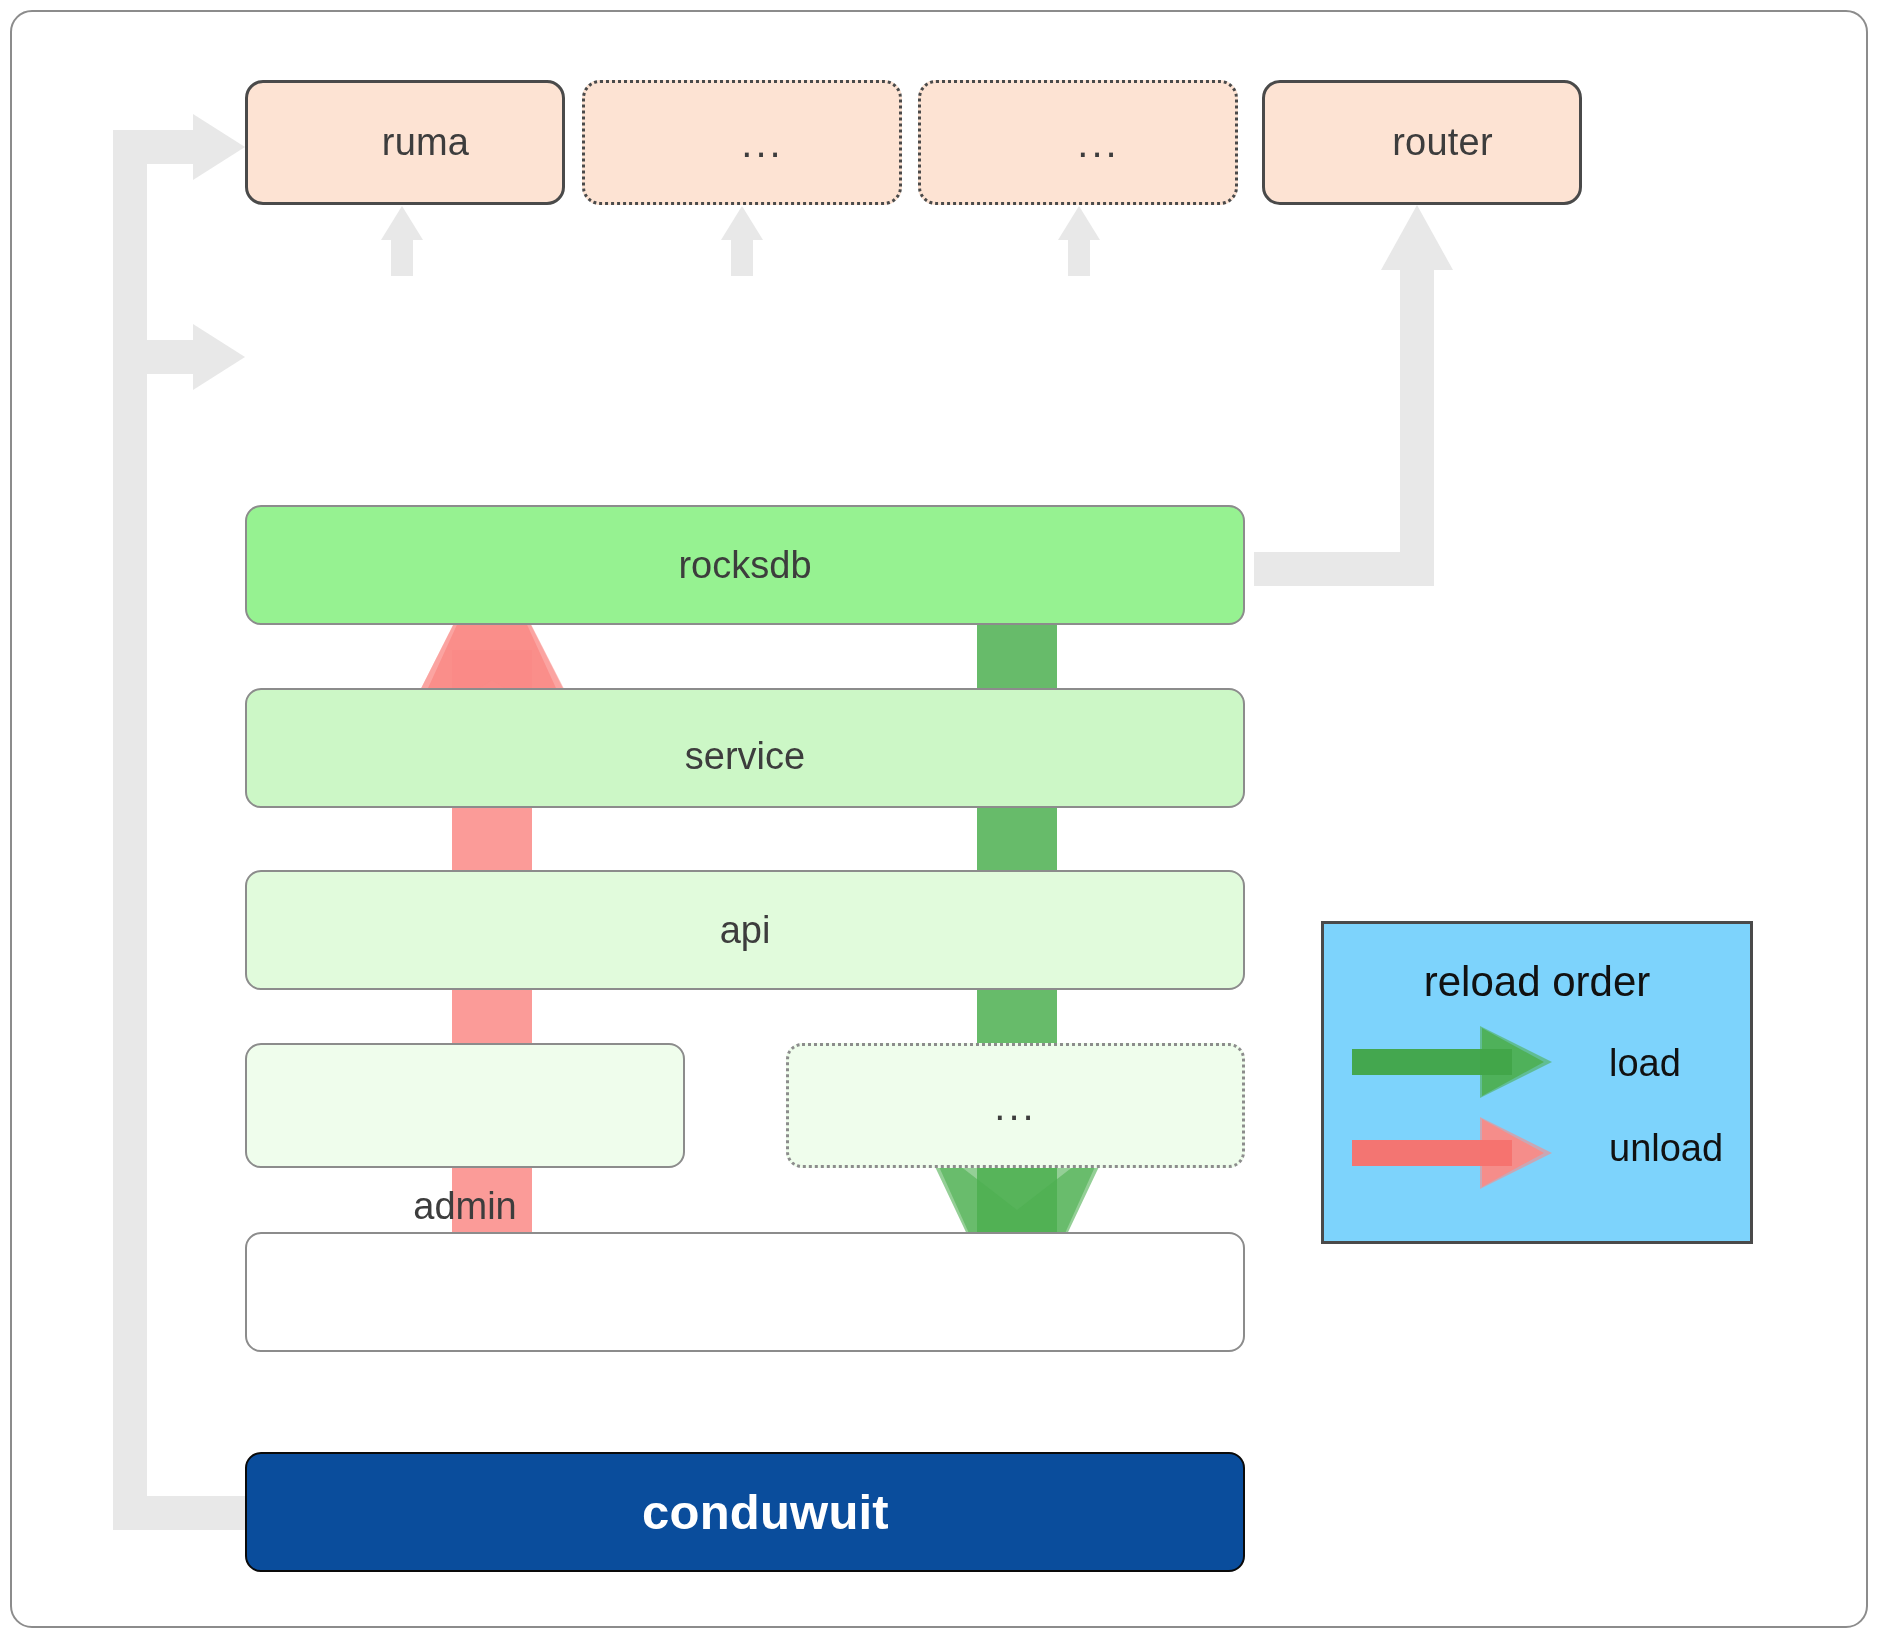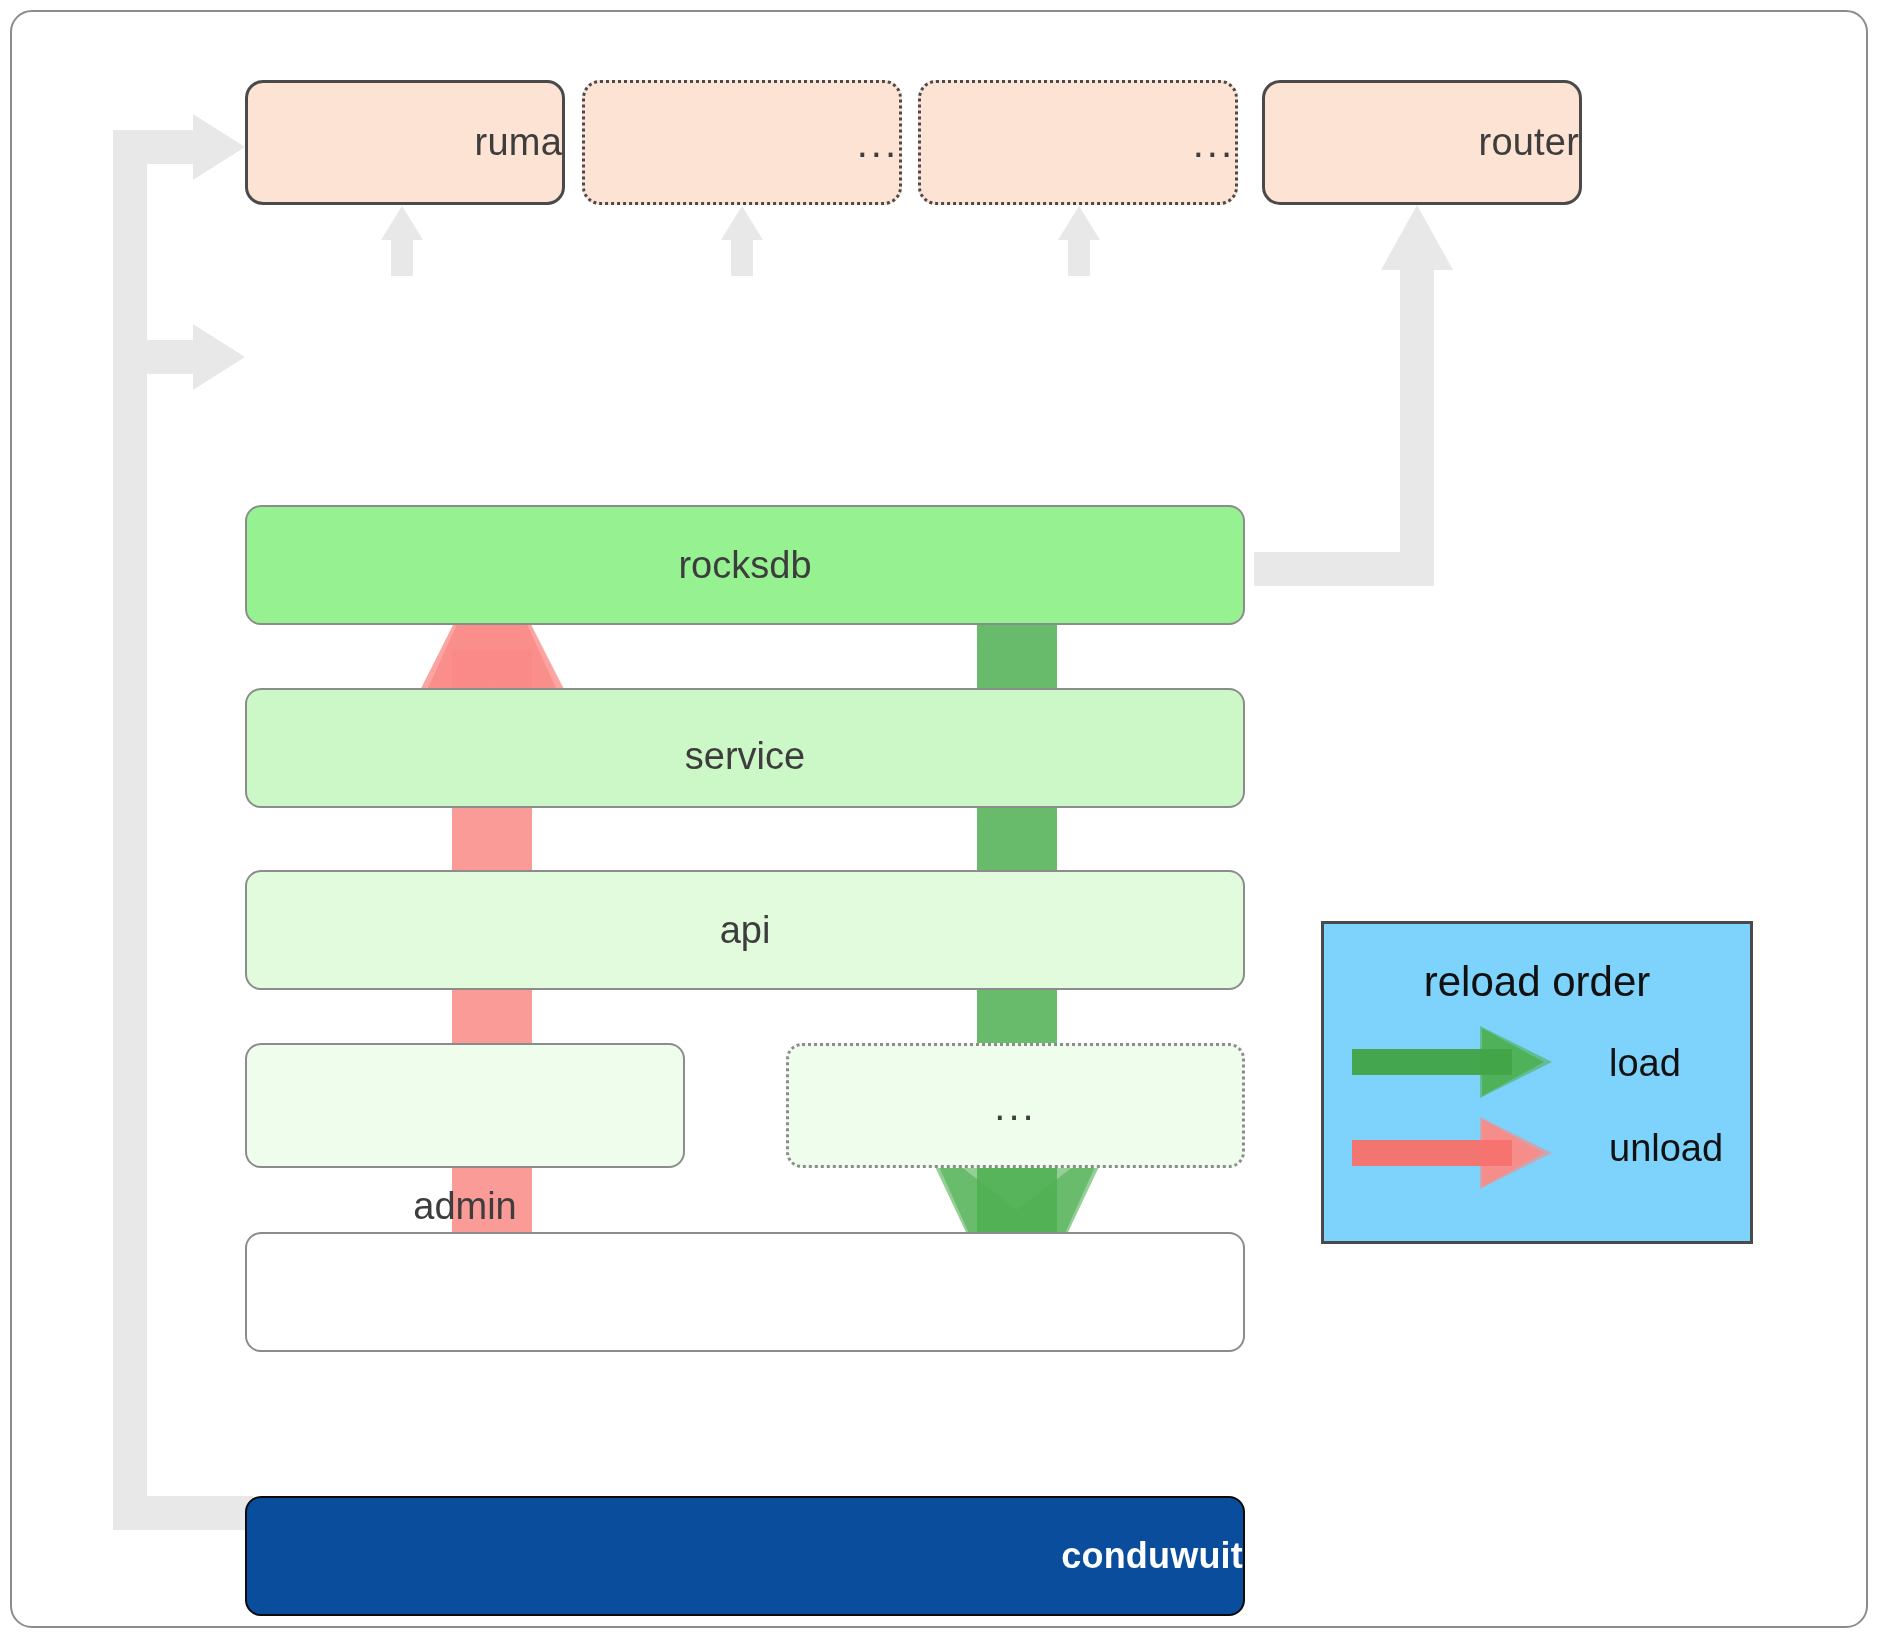--- a/index.html
+++ b/index.html
@@ -34,21 +34,21 @@
     top: 0;
     width: 1883px;
     height: 1643px;
     pointer-events: none;
   }
   .box {
     position: absolute;
     box-sizing: border-box;
     display: flex;
     align-items: center;
-    justify-content: flex-end;
+    justify-content: center;
     border-radius: 14px;
     font-size: 38px;
     color: #3d3d3d;
     letter-spacing: 0.2px;
     padding-left: 41px;
   }
   .box-dep {
     background: #fde3d3;
     border: 3px solid #4a4a4a;
     border-radius: 18px;
@@ -92,22 +92,21 @@
     background: #ffffff;
     border: 2px solid #8c8c8c;
     border-radius: 16px;
   }
   .box-app {
     background: #0a4d9c;
     border: 2px solid #0a0a0a;
     border-radius: 16px;
     color: #ffffff;
     font-weight: bold;
-    font-size: 36px;
-    margin-top: 44px;
+    font-size: 49px;
   }
   .ellipsis-dots {
     font-size: 40px;
     letter-spacing: 3px;
     line-height: 0.4;
     color: #3d3d3d;
   }
   .legend {
     position: absolute;
     left: 1321px;

